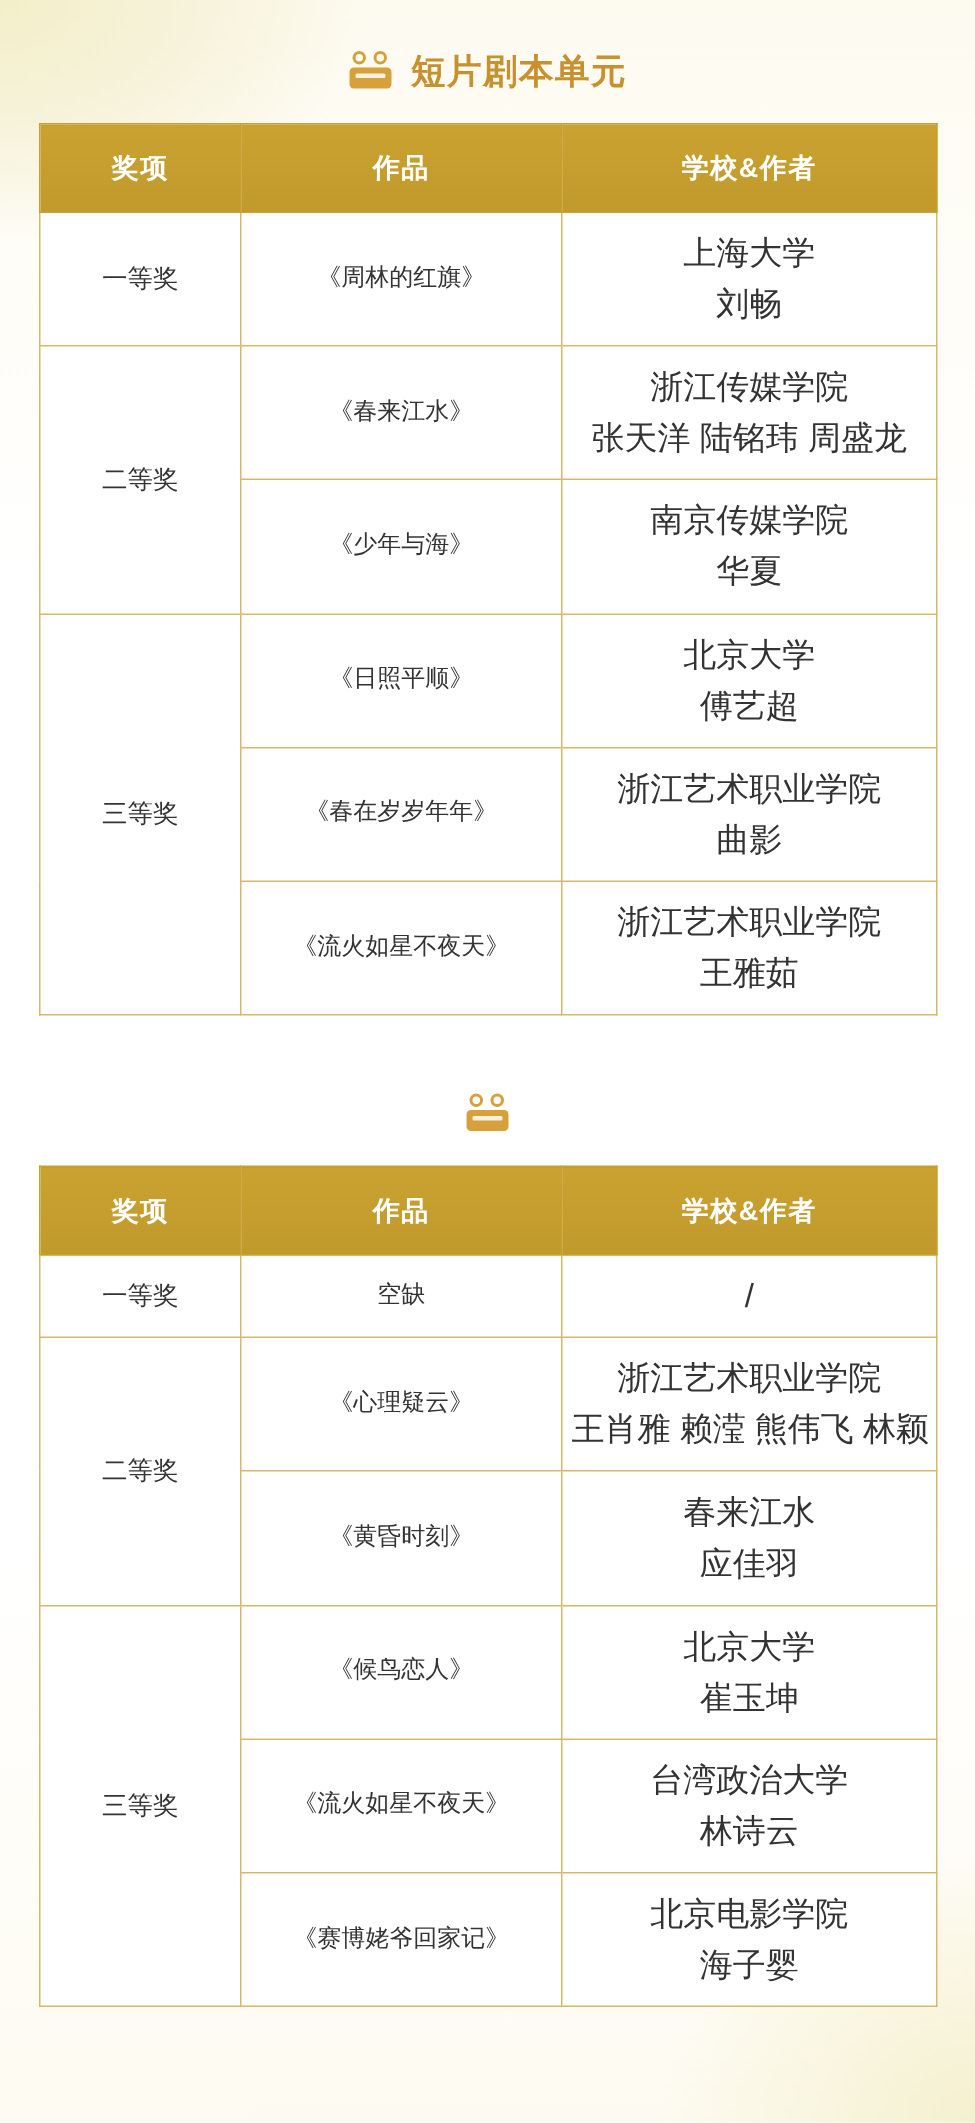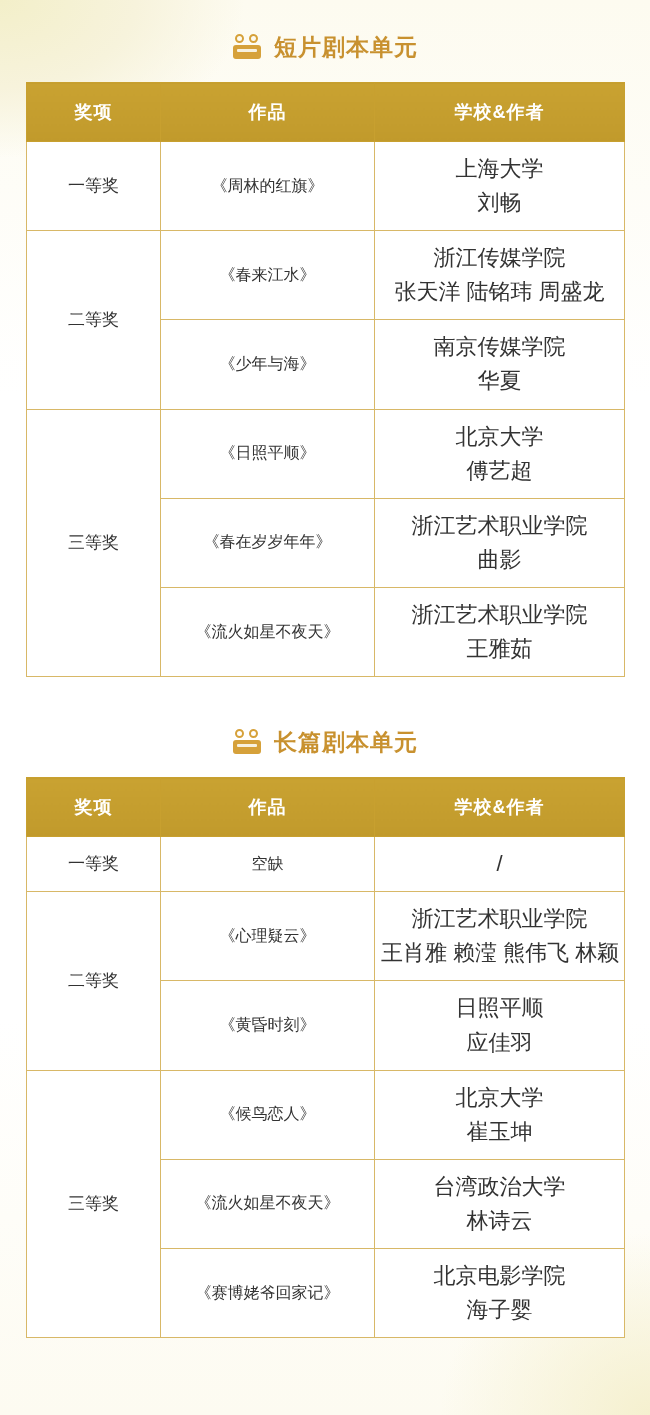--- a/index.html
+++ b/index.html
@@ -201,21 +201,20 @@
     </table>
   </div>
 
   <div class="section sec2">
     <div class="section-header">
       <span class="clap-icon">
         <span class="dot l"></span>
           <span class="dot r"></span>
           <span class="body"></span>
       </span>
-      <span class="section-title">长篇剧本单元</span>
     </div>
     <table class="award-table">
       <colgroup>
           <col class="c1">
           <col class="c2">
           <col class="c3">
         </colgroup>
       <thead>
         <tr>
           <th>奖项</th>
@@ -235,21 +234,21 @@
           <td class="prize" rowspan="2">二等奖</td>
           <td class="work">《心理疑云》</td>
           <td class="author">
             <span class="author-line">浙江艺术职业学院</span>
             <span class="author-line">王肖雅 赖滢 熊伟飞 林颖</span>
           </td>
         </tr>
         <tr>
           <td class="work">《黄昏时刻》</td>
           <td class="author">
-            <span class="author-line">日照平顺</span>
+            <span class="author-line">春来江水</span>
             <span class="author-line">应佳羽</span>
           </td>
         </tr>
         <tr>
           <td class="prize" rowspan="3">三等奖</td>
           <td class="work">《候鸟恋人》</td>
           <td class="author">
             <span class="author-line">北京大学</span>
             <span class="author-line">崔玉坤</span>
           </td>

